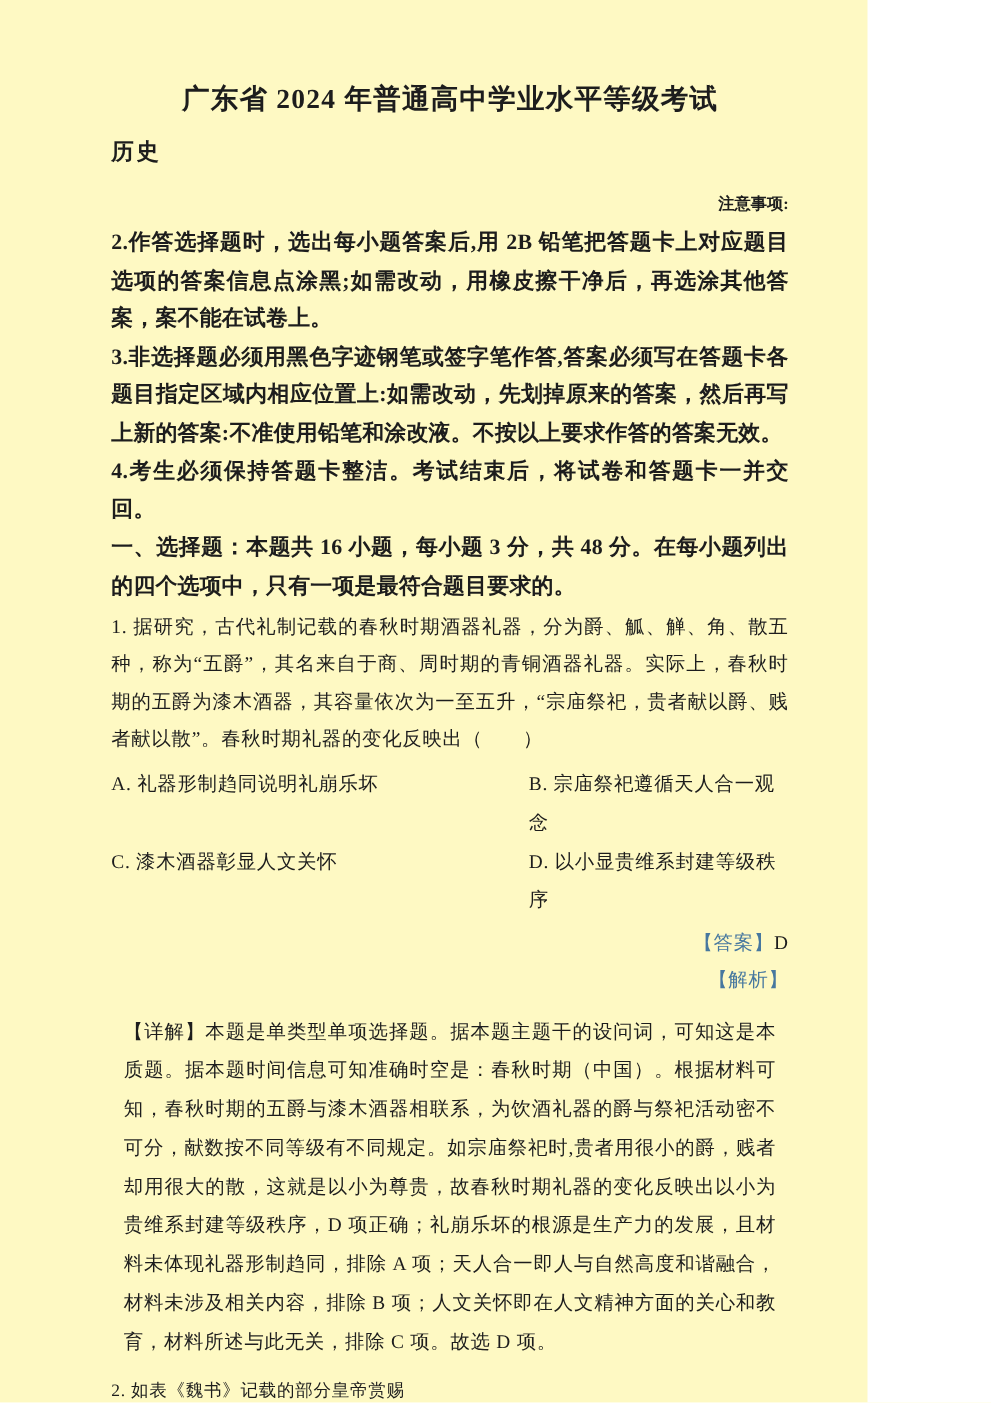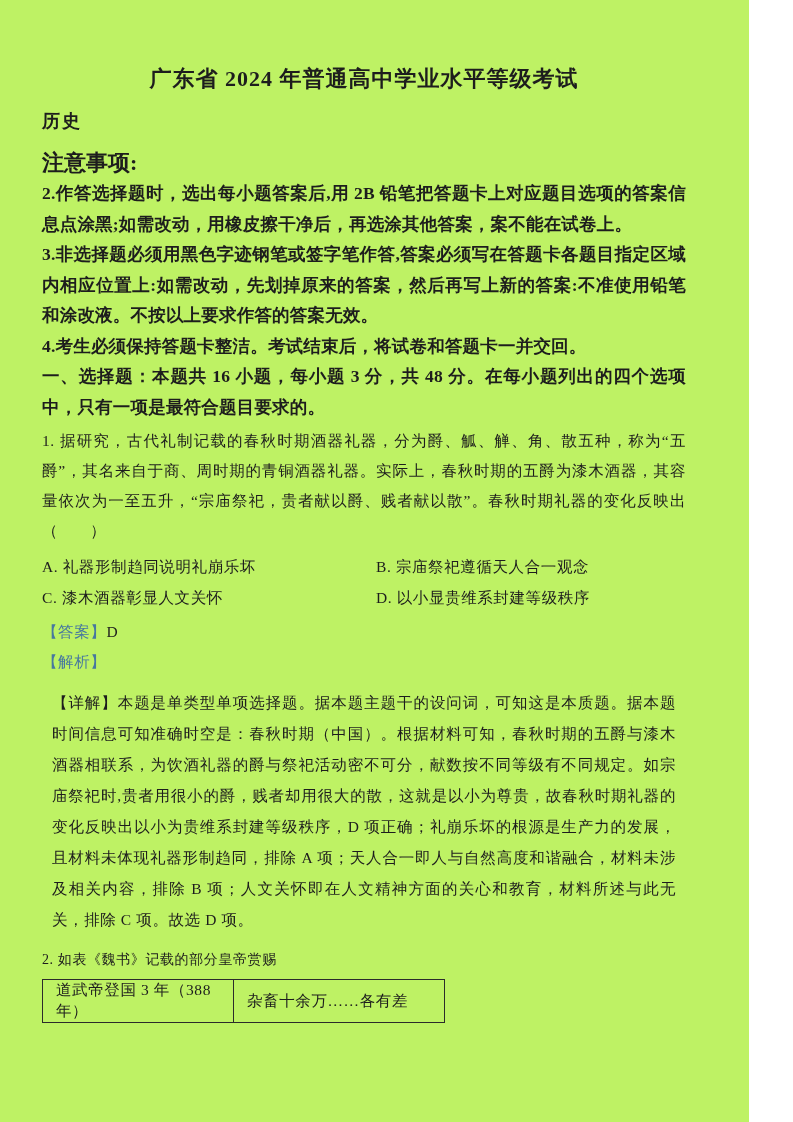--- a/index.html
+++ b/index.html
@@ -2,50 +2,51 @@
 <html><head>
 <meta charset="utf-8">
 <style>
   html, body {
     margin: 0;
     padding: 0;
     background: #ffffff;
   }
   .page {
     position: relative;
-    width: 749px;
+    width: 694px;
     height: 1122px;
     box-sizing: border-box;
-    background: #bef264;
+    background: #fef9c3;
     color: #1d1d1d;
     font-family: "Liberation Serif", "DejaVu Serif", serif;
-    padding: 64px 63px 0 42px;
+    padding: 64px 63px 0 89px;
     overflow: hidden;
   }
   .doc-title {
     margin: 0;
     text-align: center;
     font-size: 22px;
     font-weight: 700;
     line-height: 30px;
     letter-spacing: 1px;
   }
   .doc-subtitle {
     margin: 12px 0 0 0;
     text-align: left;
     font-size: 18px;
     font-weight: 700;
     line-height: 30px;
     letter-spacing: 2px;
   }
   .notice-heading {
     margin: 12px 0 0 0;
-    font-size: 22px;
+    font-size: 13px;
     font-weight: 700;
     line-height: 30px;
+    text-align: right;
   }
   .notice, .section-heading {
     margin: 0;
     font-size: 17.5px;
     font-weight: 700;
     line-height: 30.5px;
     text-align: justify;
     letter-spacing: 0.2px;
   }
   .q-stem {
@@ -61,20 +62,21 @@
     grid-template-columns: 334px 1fr;
     font-size: 15.5px;
     line-height: 31px;
     letter-spacing: 0.6px;
   }
   .meta-line {
     margin: 0;
     font-size: 15.5px;
     line-height: 30px;
     letter-spacing: 0.6px;
+    text-align: right;
   }
   .meta-line.first { margin-top: 4px; }
   .label-blue { color: #47789f; }
   .detail-para {
     margin: 10px;
     font-size: 15.5px;
     line-height: 31px;
     text-align: justify;
     letter-spacing: 0.6px;
   }

